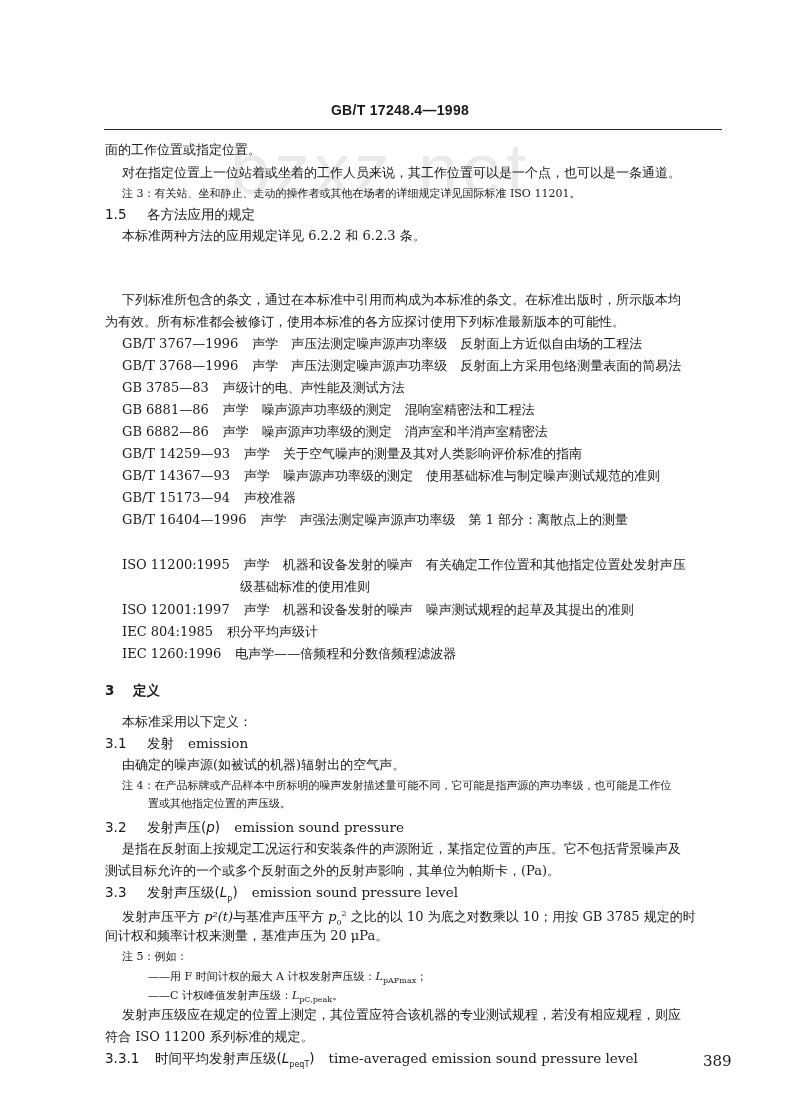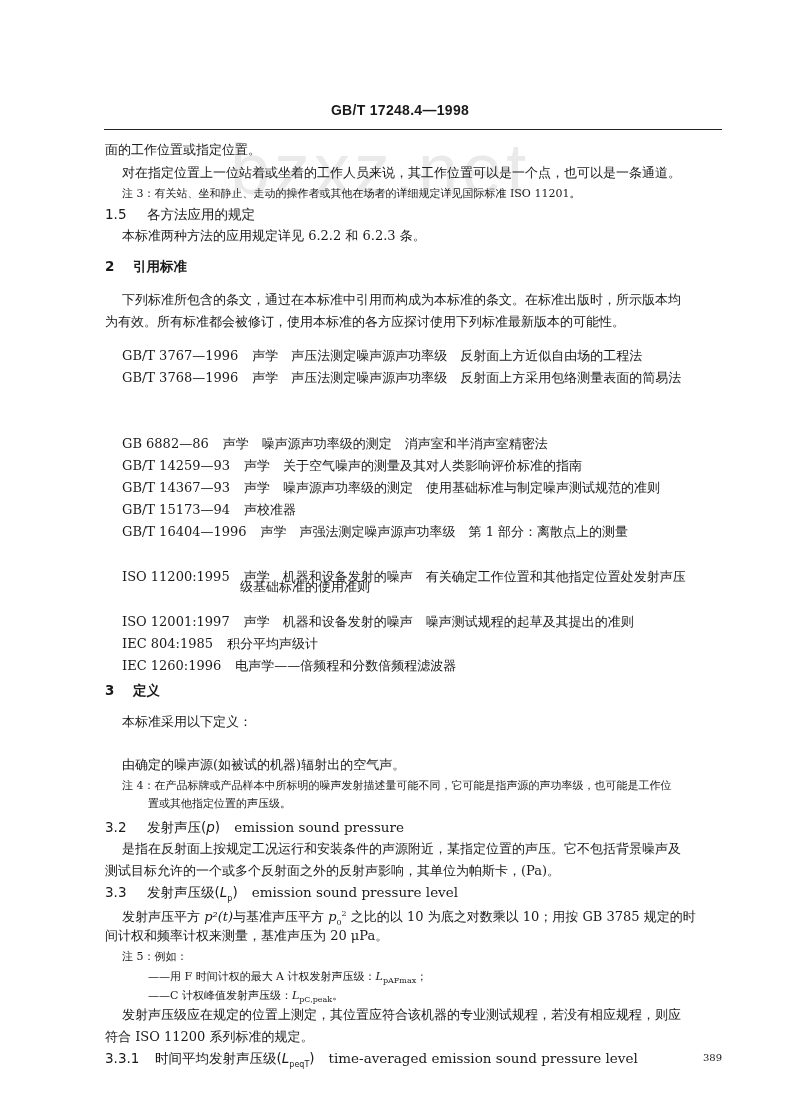--- a/index.html
+++ b/index.html
@@ -12,22 +12,22 @@
                  border-top: 1.6px solid #222; }
   .watermark { position: absolute; top: 128px; left: 230px; font-family: "Liberation Sans", sans-serif;
                font-size: 72px; font-weight: normal; color: rgba(180,180,180,0.28); letter-spacing: 4px; }
   .line { position: absolute; left: 105px; width: 615px; font-size: 13px; line-height: 20px; white-space: nowrap; }
   .ind { left: 122px; }
   .small { font-size: 11px; }
   .h1 { font-family: "DejaVu Sans", "Liberation Sans", sans-serif; font-size: 13.5px; font-weight: bold; }
   .h2 { font-family: "DejaVu Sans", "Liberation Sans", sans-serif; font-size: 13.5px; }
   .num { display: inline-block; min-width: 28px; }
   .gap { display: inline-block; width: 14px; }
-  .ref-code { display: inline-block; margin-top: 12px; }
-  .pagenum { position: absolute; top: 1055px; left: 700px; font-size: 10px; }
+  .ref-code { display: inline-block; }
+  .pagenum { position: absolute; top: 1055px; left: 700px; font-size: 15px; }
   sub { font-size: 8px; }
   sup { font-size: 8px; }
   i { font-style: italic; }
 </style>
 </head>
 <body>
 
 <div class="page">
 
   <div class="header">GB/T 17248.4—1998</div>
@@ -36,44 +36,46 @@
 
   <div class="line" style="top:140px">面的工作位置或指定位置。</div>
   <div class="line ind" style="top:163px">对在指定位置上一位站着或坐着的工作人员来说，其工作位置可以是一个点，也可以是一条通道。</div>
   <div class="line ind small" style="top:184px">注 3：有关站、坐和静止、走动的操作者或其他在场者的详细规定详见国际标准 ISO 11201。</div>
 
   <div class="line h2" style="top:204px">
     <span class="num">1.5</span><span class="gap"></span><span>各方法应用的规定</span>
   </div>
   <div class="line ind" style="top:226px">本标准两种方法的应用规定详见 6.2.2 和 6.2.3 条。</div>
 
-  <div class="line h1" style="top:256px">
-    <span class="num">2</span><span>引用标准</span>
-  </div>
   <div class="line ind" style="top:290px">下列标准所包含的条文，通过在本标准中引用而构成为本标准的条文。在标准出版时，所示版本均</div>
   <div class="line" style="top:312px">为有效。所有标准都会被修订，使用本标准的各方应探讨使用下列标准最新版本的可能性。</div>
 
   <div class="line ind" style="top:334px"><span class="ref-code">GB/T 3767—1996</span><span class="gap"></span><span>声学　声压法测定噪声源声功率级　反射面上方近似自由场的工程法</span></div>
   <div class="line ind" style="top:356px"><span class="ref-code">GB/T 3768—1996</span><span class="gap"></span><span>声学　声压法测定噪声源声功率级　反射面上方采用包络测量表面的简易法</span></div>
+  <div class="line ind" style="top:378px"><span class="ref-code">GB 3785—83</span><span class="gap"></span><span>声级计的电、声性能及测试方法</span></div>
+  <div class="line ind" style="top:400px"><span class="ref-code">GB 6881—86</span><span class="gap"></span><span>声学　噪声源声功率级的测定　混响室精密法和工程法</span></div>
   <div class="line ind" style="top:422px"><span class="ref-code">GB 6882—86</span><span class="gap"></span><span>声学　噪声源声功率级的测定　消声室和半消声室精密法</span></div>
   <div class="line ind" style="top:444px"><span class="ref-code">GB/T 14259—93</span><span class="gap"></span><span>声学　关于空气噪声的测量及其对人类影响评价标准的指南</span></div>
   <div class="line ind" style="top:466px"><span class="ref-code">GB/T 14367—93</span><span class="gap"></span><span>声学　噪声源声功率级的测定　使用基础标准与制定噪声测试规范的准则</span></div>
   <div class="line ind" style="top:488px"><span class="ref-code">GB/T 15173—94</span><span class="gap"></span><span>声校准器</span></div>
   <div class="line ind" style="top:510px"><span class="ref-code">GB/T 16404—1996</span><span class="gap"></span><span>声学　声强法测定噪声源声功率级　第 1 部分：离散点上的测量</span></div>
   <div class="line ind" style="top:555px"><span class="ref-code">ISO 11200:1995</span><span class="gap"></span><span>声学　机器和设备发射的噪声　有关确定工作位置和其他指定位置处发射声压</span></div>
   <div class="line" style="top:577px; left:240px">级基础标准的使用准则</div>
   <div class="line ind" style="top:600px"><span class="ref-code">ISO 12001:1997</span><span class="gap"></span><span>声学　机器和设备发射的噪声　噪声测试规程的起草及其提出的准则</span></div>
   <div class="line ind" style="top:622px"><span class="ref-code">IEC 804:1985</span><span class="gap"></span><span>积分平均声级计</span></div>
   <div class="line ind" style="top:644px"><span class="ref-code">IEC 1260:1996</span><span class="gap"></span><span>电声学——倍频程和分数倍频程滤波器</span></div>
 
   <div class="line h1" style="top:680px">
     <span class="num">3</span><span>定义</span>
   </div>
   <div class="line ind" style="top:712px">本标准采用以下定义：</div>
 
+  <div class="line h2" style="top:733px">
+    <span class="num">3.1</span><span class="gap"></span><span>发射</span><span class="gap"></span><span style="font-family:'DejaVu Serif',serif">emission</span>
+  </div>
   <div class="line ind" style="top:755px">由确定的噪声源(如被试的机器)辐射出的空气声。</div>
   <div class="line ind small" style="top:776px">注 4：在产品标牌或产品样本中所标明的噪声发射描述量可能不同，它可能是指声源的声功率级，也可能是工作位</div>
   <div class="line small" style="top:794px; left:148px">置或其他指定位置的声压级。</div>
 
   <div class="line h2" style="top:817px">
     <span class="num">3.2</span><span class="gap"></span><span>发射声压(</span><i>p</i><span>)</span><span class="gap"></span><span style="font-family:'DejaVu Serif',serif">emission sound pressure</span>
   </div>
   <div class="line" style="top:861px">测试目标允许的一个或多个反射面之外的反射声影响，其单位为帕斯卡，(Pa)。</div>
   <div class="line ind" style="top:839px">是指在反射面上按规定工况运行和安装条件的声源附近，某指定位置的声压。它不包括背景噪声及</div>
 

